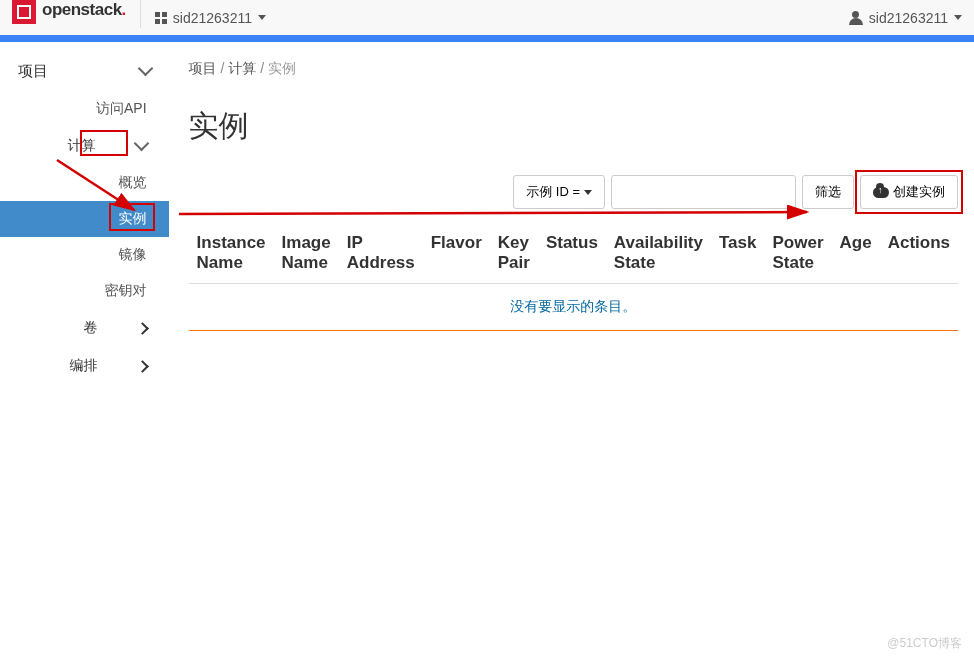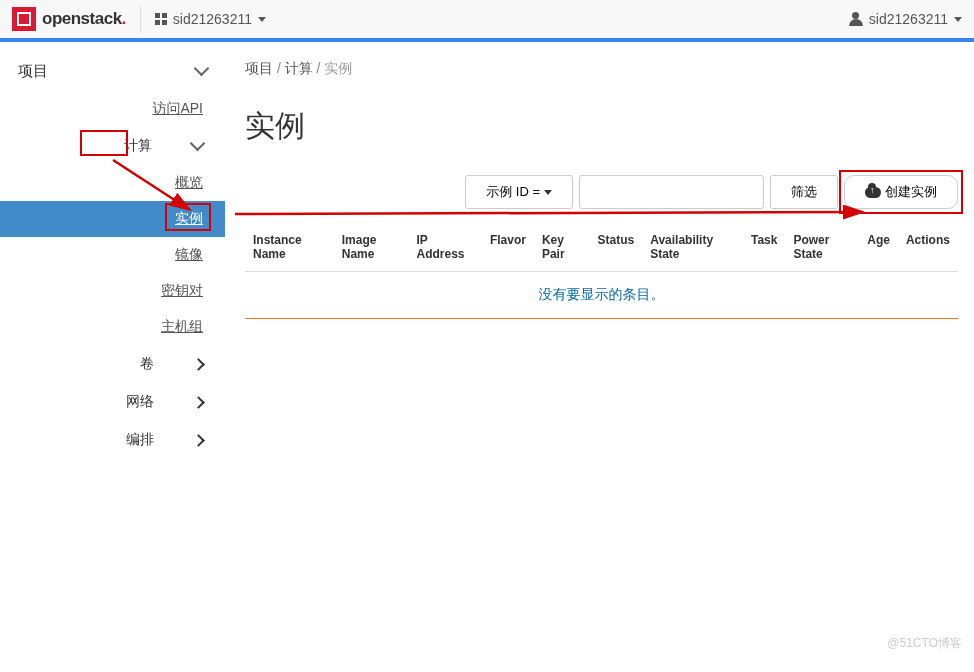--- a/index.html
+++ b/index.html
@@ -1,48 +1,48 @@
 <!DOCTYPE html>
 <html><head>
 <meta charset="utf-8">
 <style>
 * { box-sizing: border-box; margin: 0; padding: 0; }
 body { font-family: -apple-system, "Helvetica Neue", Arial, sans-serif; font-size: 14px; color: #333; background: #fff; }
-.topbar { height: 42px; background: #f8f8f8; border-bottom: 4px solid #3b82f6; display: flex; align-items: center; padding: 0 12px; }
+.topbar { height: 42px; background: #f8f8f8; border-bottom: 7px solid #3b82f6; display: flex; padding: 0 12px; }
 .logo-box { width: 24px; height: 24px; background: #da1a32; position: relative; margin-right: 6px; }
 .logo-box::after { content: ''; position: absolute; top: 5px; left: 5px; right: 5px; bottom: 5px; border: 2px solid #fff; }
 .logo-text { font-weight: bold; font-size: 17px; color: #333; letter-spacing: -0.5px; }
 .logo-text .dot { color: #da1a32; }
 .topbar-sep { width: 1px; height: 28px; background: #ddd; margin: 0 14px; }
 .project-dd { display: flex; align-items: center; gap: 6px; cursor: pointer; color: #555; }
 .topbar-right { margin-left: auto; display: flex; align-items: center; gap: 6px; cursor: pointer; color: #555; }
 .caret { width: 0; height: 0; border-left: 4px solid transparent; border-right: 4px solid transparent; border-top: 5px solid #555; }
 .container { display: flex; }
 .sidebar { width: 225px; padding-top: 10px; }
 .nav-item { display: flex; align-items: center; justify-content: space-between; padding: 10px 18px; cursor: pointer; color: #333; }
 .nav-item.level-0 { font-size: 15px; padding-left: 18px; }
 .nav-item.level-1 { padding-left: 0; padding-right: 22px; justify-content: flex-end; gap: 40px; }
 .nav-item.level-1 .label { text-align: right; }
-.nav-item.sub { justify-content: flex-end; padding: 9px 22px 9px 0; color: #555; text-decoration: underline; }
+.nav-item.sub { justify-content: flex-end; padding: 9px 22px 9px 0; color: #555; }
 .nav-item.sub.active { background: #428bca; color: #fff; }
 .chevron { font-family: Arial; font-size: 14px; }
 .chevron.down::before { content: ''; display: inline-block; width: 9px; height: 9px; border-right: 2px solid #666; border-bottom: 2px solid #666; transform: rotate(45deg); margin-bottom: 3px; }
 .chevron.right::before { content: ''; display: inline-block; width: 7px; height: 7px; border-right: 2px solid #333; border-bottom: 2px solid #333; transform: rotate(-45deg); }
 .main { flex: 1; padding: 18px 16px 0 20px; position: relative; }
 .breadcrumb { color: #888; margin-bottom: 28px; font-size: 14px; }
 .breadcrumb .bc { color: #555; }
 .breadcrumb .bc.current { color: #999; }
 .page-title { font-size: 30px; font-weight: 400; margin-bottom: 28px; }
 .toolbar { display: flex; gap: 6px; justify-content: flex-end; margin-bottom: 14px; }
-.btn { border: 1px solid #ccc; background: #fff; padding: 7px 20px; border-radius: 3px; font-size: 13px; cursor: pointer; display: inline-flex; align-items: center; gap: 4px; white-space: nowrap; }
+.btn { border: 1px solid #ccc; background: #fff; padding: 7px 12px; border-radius: 3px; font-size: 13px; cursor: pointer; display: inline-flex; align-items: center; gap: 4px; white-space: nowrap; }
 .btn .caret { border-top-color: #333; }
 .filter-input { width: 185px; border: 1px solid #ccc; border-radius: 3px; padding: 7px 10px; font-size: 13px; }
 .table-wrap { width: 100%; overflow-x: auto; }
 table { width: 100%; border-collapse: collapse; }
-th { text-align: left; font-weight: bold; font-size: 12px; padding: 10px 8px; color: #333; vertical-align: top; border-bottom: 1px solid #ddd; }
+th { text-align: left; font-weight: bold; font-size: 17px; padding: 10px 8px; color: #333; vertical-align: top; border-bottom: 1px solid #ddd; }
 .empty-row td { text-align: center; padding: 14px; color: #0369a1; border-bottom: 1px solid #f97316; }
 .watermark { position: fixed; bottom: 20px; right: 12px; color: #ccc; font-size: 12px; }
 .hl { position: absolute; border: 2px solid #d40000; pointer-events: none; }
 .arrow-svg { position: absolute; pointer-events: none; }
 .cloud-icon { display: inline-block; width: 16px; height: 11px; background: #333; border-radius: 8px; position: relative; }
 .cloud-icon::before { content: ''; position: absolute; top: -4px; left: 3px; width: 8px; height: 8px; background: #333; border-radius: 50%; }
 .cloud-icon::after { content: '↑'; position: absolute; color: #fff; font-size: 9px; left: 5px; top: -2px; font-weight: bold; }
 .user-icon { width: 14px; height: 14px; display: inline-block; position: relative; }
 .user-icon::before { content: ''; position: absolute; top: 0; left: 3px; width: 7px; height: 7px; background: #555; border-radius: 50%; }
 .user-icon::after { content: ''; position: absolute; bottom: 0; left: 0; width: 14px; height: 7px; background: #555; border-radius: 7px 7px 0 0; }
@@ -89,29 +89,22 @@
     <div class="nav-item sub active" style="position:relative;">
       <span>实例</span>
       <div class="hl" style="right:14px; top:2px; width:46px; height:28px;"></div>
     </div>
     <div class="nav-item sub">
       <span>镜像</span>
     </div>
     <div class="nav-item sub">
       <span>密钥对</span>
     </div>
-    <div class="nav-item sub">
-      <span>主机组</span>
-    </div>
     <div class="nav-item level-1">
       <span class="label">卷</span>
-      <span class="chevron right"></span>
-    </div>
-    <div class="nav-item level-1">
-      <span class="label">网络</span>
       <span class="chevron right"></span>
     </div>
     <div class="nav-item level-1">
       <span class="label">编排</span>
       <span class="chevron right"></span>
     </div>
   </div>
 
   <div class="main">
     <div class="breadcrumb">
@@ -123,21 +116,21 @@
 
     <div class="toolbar">
       <button class="btn">
         <span>示例 ID =</span>
         <span class="caret"></span>
       </button>
       <input class="filter-input" placeholder="" style="">
       <button class="btn">
         <span>筛选</span>
       </button>
-      <button class="btn" style="position:relative;border-radius:10px;">
+      <button class="btn" style="position:relative;">
         <span class="cloud-icon"></span>
         <span>创建实例</span>
         <div class="hl" style="left:-6px; top:-6px; right:-6px; bottom:-6px;"></div>
       </button>
     </div>
 
     <div class="table-wrap">
       <table>
         <thead>
           <tr>

